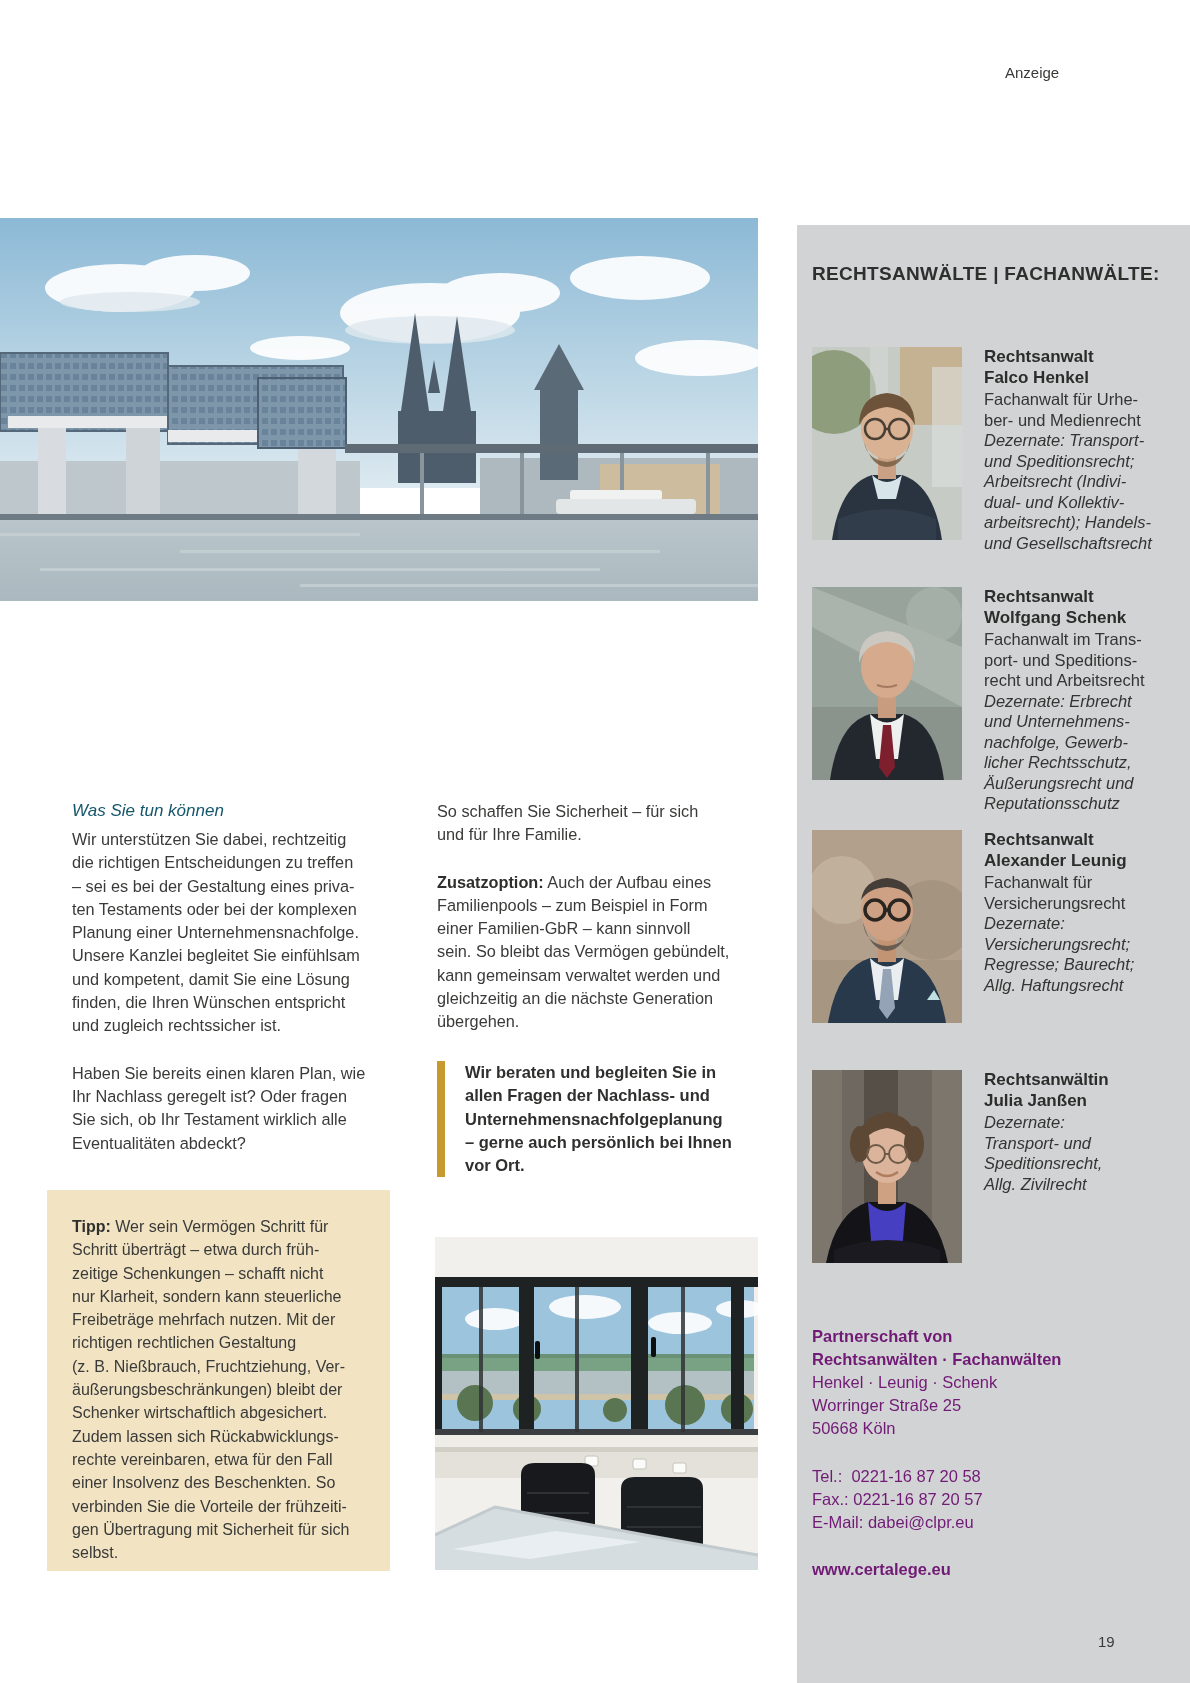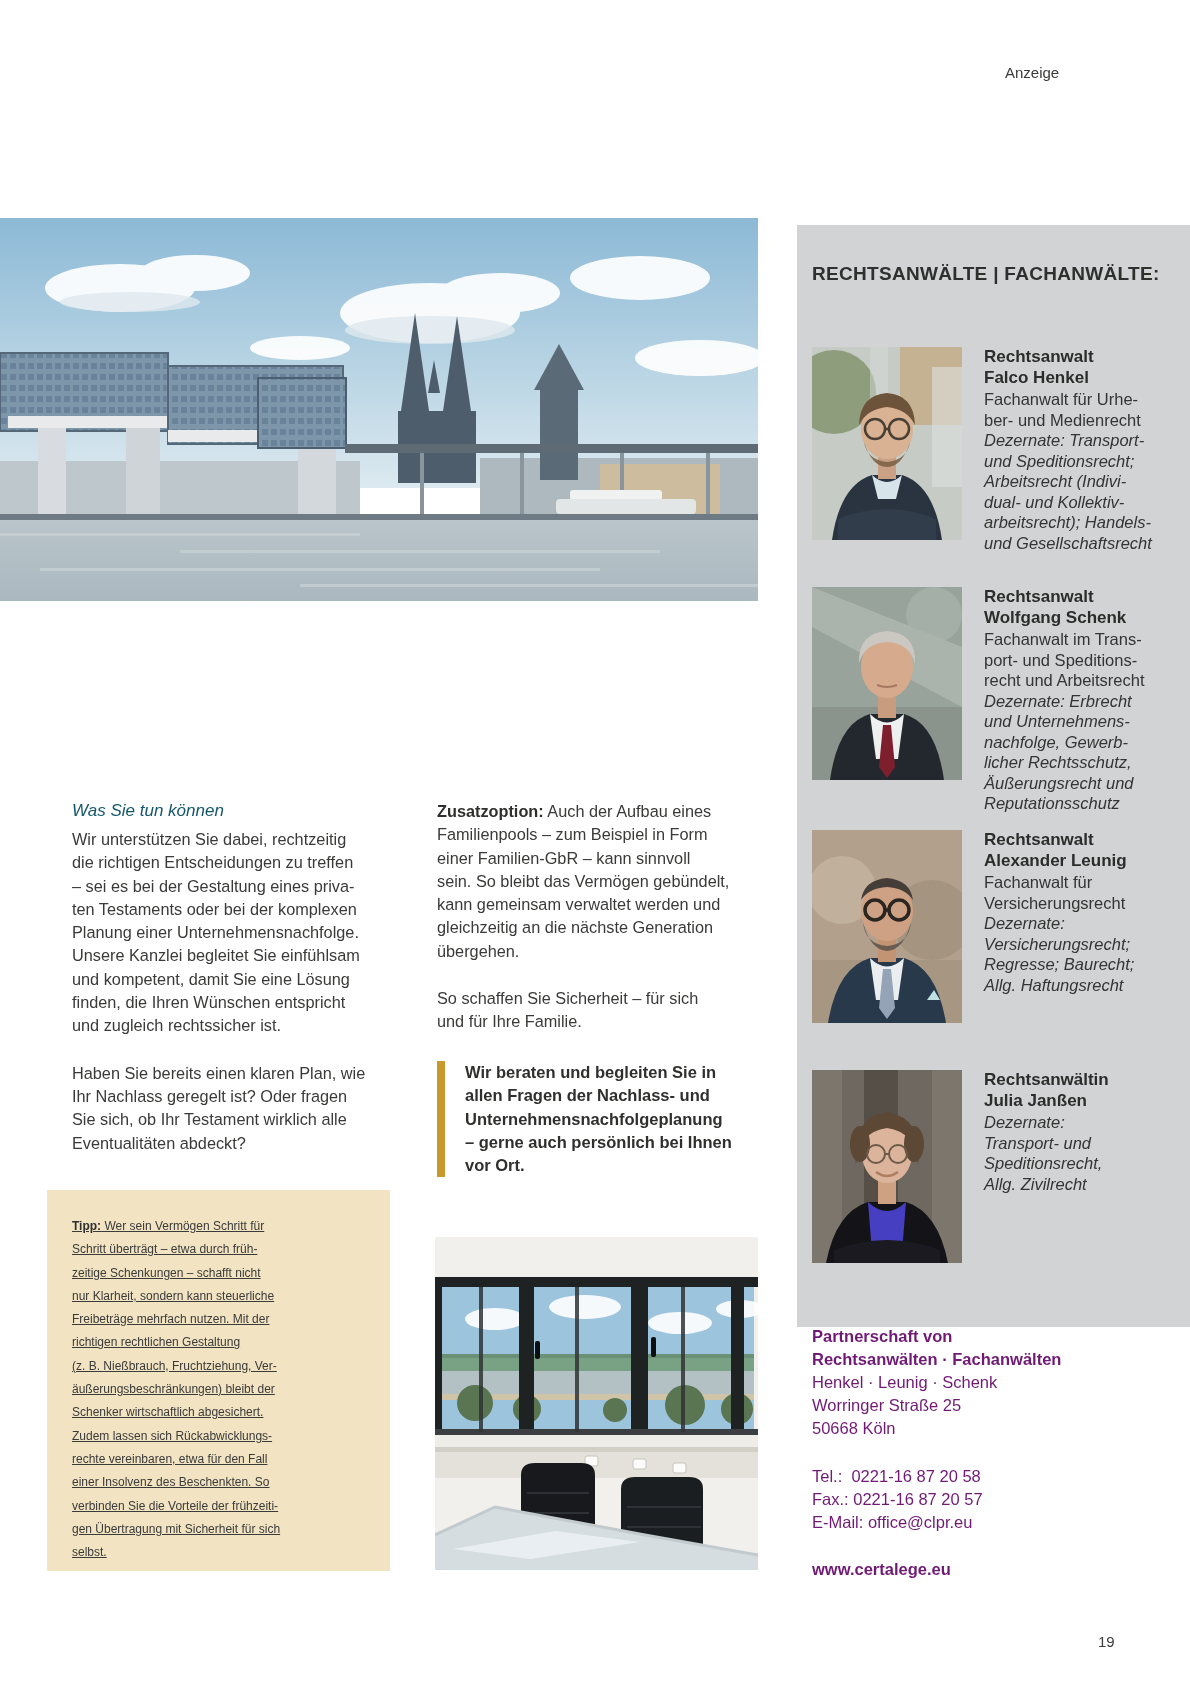--- a/index.html
+++ b/index.html
@@ -11,21 +11,21 @@
   }
   *{margin:0;padding:0;box-sizing:border-box;}
   body{background:#888;font-family:"Liberation Sans","DejaVu Sans",sans-serif;}
   .page{position:relative;width:1190px;height:1683px;background:#fff;margin:0 auto;overflow:hidden;}
 
   .ad-label{position:absolute;left:1005px;top:28px;font-size:15px;color:var(--text);margin-top:36px;}
 
   .hero{position:absolute;left:0;top:218px;width:758px;height:383px;overflow:hidden;}
   .hero svg,.office svg,.pphoto svg{display:block;width:100%;height:100%;}
 
-  .sidebar{position:absolute;left:797px;top:225px;width:393px;height:1102px;background:var(--sidebar-bg);padding-left:12px;}
+  .sidebar{position:absolute;left:797px;top:225px;width:393px;height:1458px;background:var(--sidebar-bg);padding-left:12px;}
   .sb-heading{position:absolute;left:15px;top:38px;font-size:19px;font-weight:bold;color:#2f2f2e;letter-spacing:.3px;white-space:nowrap;}
 
   .profile{position:absolute;left:15px;display:flex;}
   .profile.p1{top:122px;}
   .profile.p2{top:362px;}
   .profile.p3{top:605px;}
   .profile.p4{top:845px;}
   .pphoto{width:150px;height:193px;flex:0 0 150px;overflow:hidden;}
   .ptext{margin-left:22px;width:202px;font-size:16.5px;line-height:20.5px;color:#343433;}
   .ptitle,.pname{font-weight:bold;font-size:17px;color:#2c2c2b;}
@@ -41,21 +41,21 @@
 
   .col{position:absolute;}
   .col1{left:72px;top:800px;width:336px;}
   .col2{left:437px;top:800px;width:310px;}
   .col-heading{font-style:italic;font-weight:normal;font-size:17px;line-height:22px;color:var(--heading-teal);margin-bottom:6px;}
   .body{font-size:16.3px;line-height:23.3px;color:var(--text);}
   .body + .body{margin-top:24px;}
   .body strong{color:#2f2f2e;}
 
   .tip-box{position:absolute;left:47px;top:1190px;width:343px;height:381px;background:var(--tip-bg);padding:25px 10px 0 25px;}
-  .tip-box .body{font-size:12px;width:308px;text-decoration:underline;}
+  .tip-box .body{font-size:16px;width:308px;}
 
   .quote{position:absolute;left:437px;top:1061px;width:320px;border-left:8px solid var(--accent-gold);padding-left:20px;font-weight:bold;font-size:16.5px;line-height:23.3px;color:#2f2f2e;}
 
   .office{position:absolute;left:435px;top:1237px;width:323px;height:333px;overflow:hidden;}
 
   .pagenum{position:absolute;left:1098px;top:1633px;font-size:15px;color:var(--text);}
 </style>
 </head>
 <body>
 
@@ -176,29 +176,29 @@
 Schenker wirtschaftlich abgesichert.
 Zudem lassen sich Rückabwicklungs-
 rechte vereinbaren, etwa für den Fall
 einer Insolvenz des Beschenkten. So
 verbinden Sie die Vorteile der frühzeiti-
 gen Übertragung mit Sicherheit für sich
 selbst.</span></p>
   </div>
 
   <section class="col col2">
+    <p class="body pl">So schaffen Sie Sicherheit – für sich
+und für Ihre Familie.</p>
     <p class="body pl"><strong>Zusatzoption:</strong><span> Auch der Aufbau eines
 Familienpools – zum Beispiel in Form
 einer Familien-GbR – kann sinnvoll
 sein. So bleibt das Vermögen gebündelt,
 kann gemeinsam verwaltet werden und
 gleichzeitig an die nächste Generation
 übergehen.</span></p>
-    <p class="body pl">So schaffen Sie Sicherheit – für sich
-und für Ihre Familie.</p>
   </section>
 
   <blockquote class="quote pl">Wir beraten und begleiten Sie in
 allen Fragen der Nachlass- und
 Unternehmensnachfolgeplanung
 – gerne auch persönlich bei Ihnen
 vor Ort.</blockquote>
 
   <div class="office">
     <svg viewBox="0 0 323 333" preserveAspectRatio="none" aria-hidden="true">
@@ -405,21 +405,21 @@
 
     <div class="contact">
       <div class="c-bold pl">Partnerschaft von
 Rechtsanwälten · Fachanwälten</div>
       <div class="c-italic">Henkel · Leunig · Schenk</div>
       <div class="c-italic pl">Worringer Straße 25
 50668 Köln</div>
       <div class="c-italic c-phone">
         <div>Tel.:&nbsp;&nbsp;0221-16 87 20 58</div>
         <div>Fax.: 0221-16 87 20 57</div>
-        <div>E-Mail: office@clpr.eu</div>
+        <div>E-Mail: dabei@clpr.eu</div>
       </div>
       <div class="c-bold website">www.certalege.eu</div>
     </div>
   </aside>
 
   <div class="pagenum">19</div>
 
 </div>
 
 </body></html>

